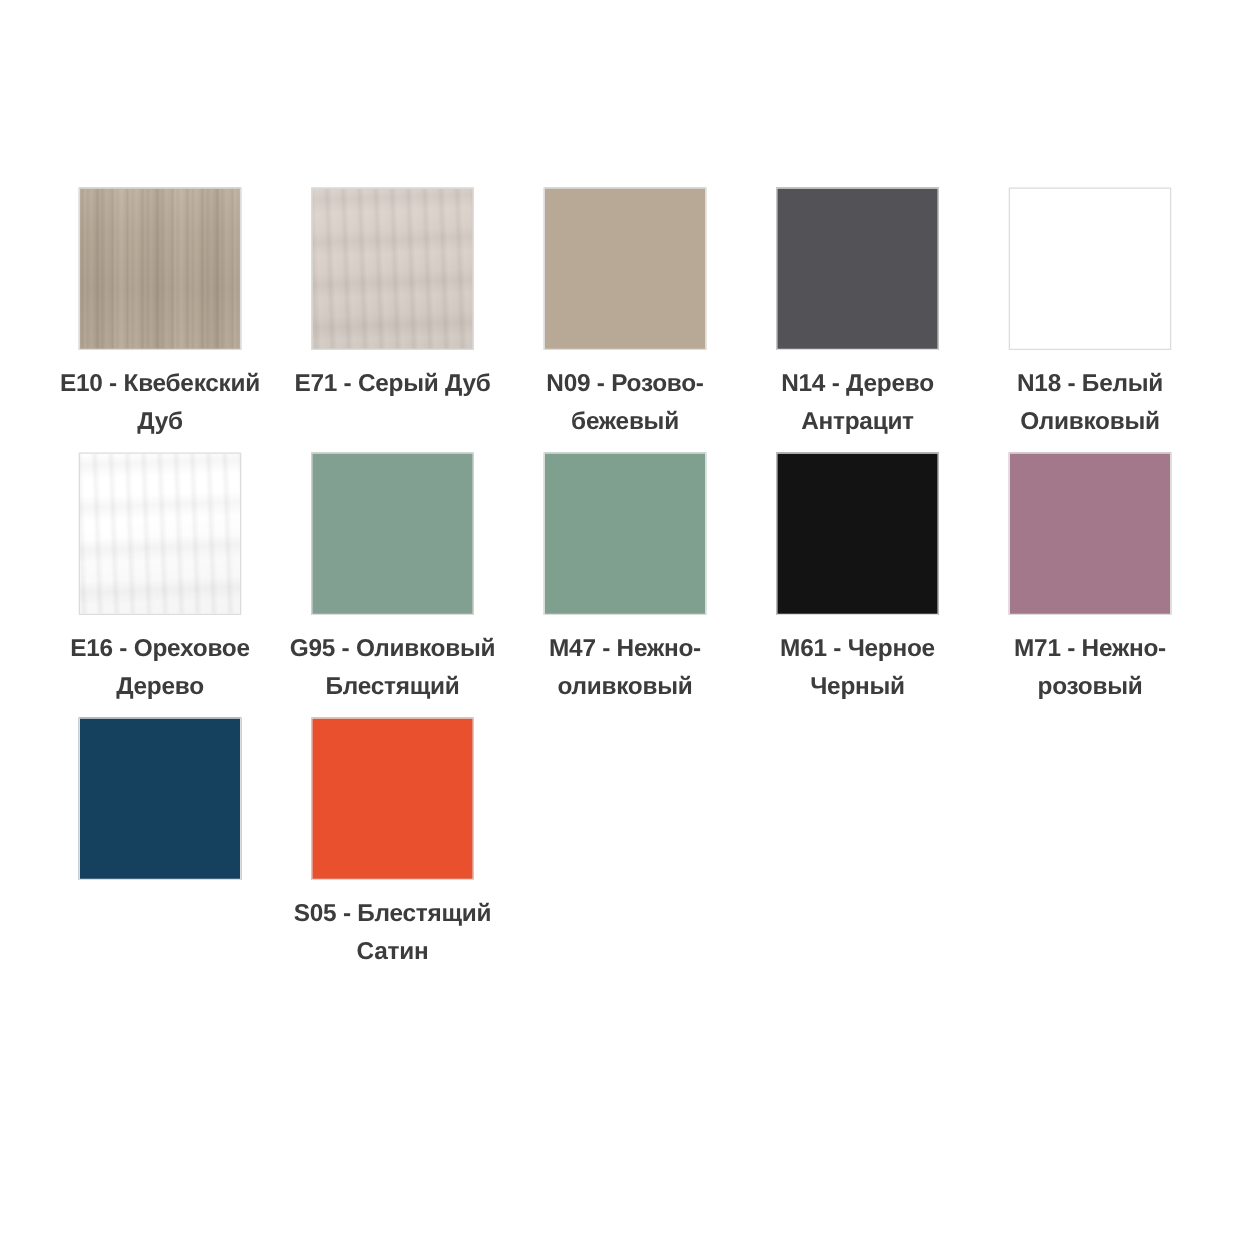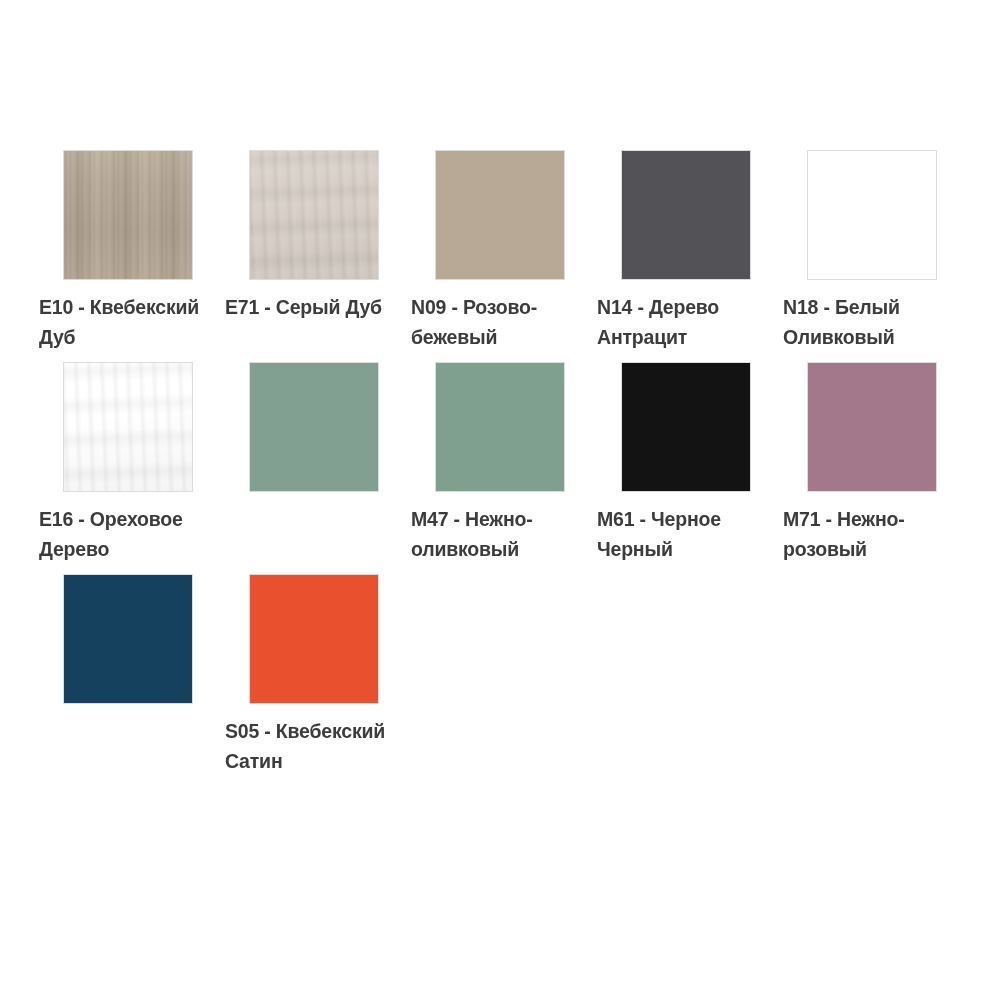--- a/index.html
+++ b/index.html
@@ -88,21 +88,21 @@
       linear-gradient(170deg,
         rgba(255,255,255,0.09) 0%,
         rgba(0,0,0,0.00) 40%,
         rgba(0,0,0,0.045) 100%);
     pointer-events: none;
   }
 
   .swatch-label {
     margin-top: 12px;
     width: 178px;
-    text-align: left;
+    text-align: center;
     font-size: 19.5px;
     line-height: 30px;
     font-weight: 700;
     color: #3c3c3c;
     letter-spacing: -0.2px;
     font-stretch: condensed;
     white-space: normal;
     word-break: normal;
   }
 </style>
@@ -129,33 +129,34 @@
     <div class="swatch-cell">
       <div class="swatch-chip" style="background-color: rgb(255, 255, 255); border-color: rgb(220, 220, 220);"></div>
       <div class="swatch-label">N18 - Белый Оливковый</div>
     </div>
     <div class="swatch-cell">
       <div class="swatch-chip wood-h" style="border-color: rgb(220, 220, 220);"></div>
       <div class="swatch-label">E16 - Ореховое Дерево</div>
     </div>
     <div class="swatch-cell">
       <div class="swatch-chip" style="background-color: rgb(130, 160, 146); border-color: rgb(220, 220, 220);"></div>
+      <div class="swatch-label">G95 - Оливковый Блестящий</div>
     </div>
     <div class="swatch-cell">
       <div class="swatch-chip" style="background-color: rgb(128, 160, 143); border-color: rgb(220, 220, 220);"></div>
       <div class="swatch-label">M47 - Нежно-оливковый</div>
     </div>
     <div class="swatch-cell">
       <div class="swatch-chip" style="background-color: rgb(19, 19, 19); border-color: rgb(220, 220, 220);"></div>
       <div class="swatch-label">M61 - Черное Черный</div>
     </div>
     <div class="swatch-cell">
       <div class="swatch-chip" style="background-color: rgb(162, 120, 138); border-color: rgb(220, 220, 220);"></div>
       <div class="swatch-label">M71 - Нежно-розовый</div>
     </div>
     <div class="swatch-cell">
       <div class="swatch-chip" style="background-color: rgb(21, 65, 95); border-color: rgb(220, 220, 220);"></div>
     </div>
     <div class="swatch-cell">
       <div class="swatch-chip" style="background-color: rgb(232, 80, 46); border-color: rgb(220, 220, 220);"></div>
-      <div class="swatch-label">S05 - Квебекский Сатин</div>
+      <div class="swatch-label">S05 - Блестящий Сатин</div>
     </div>
   </div>
 
 </body></html>

